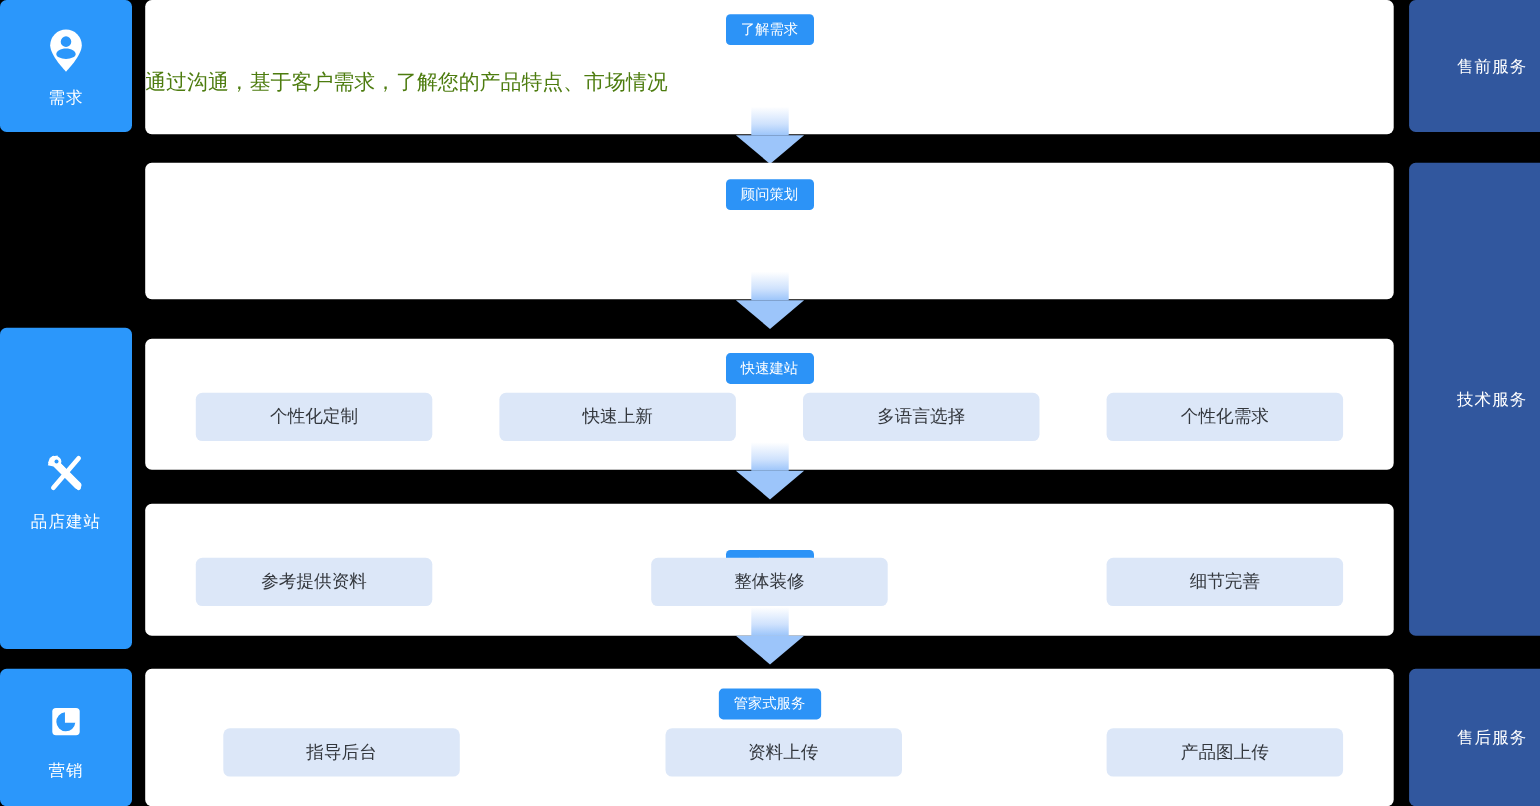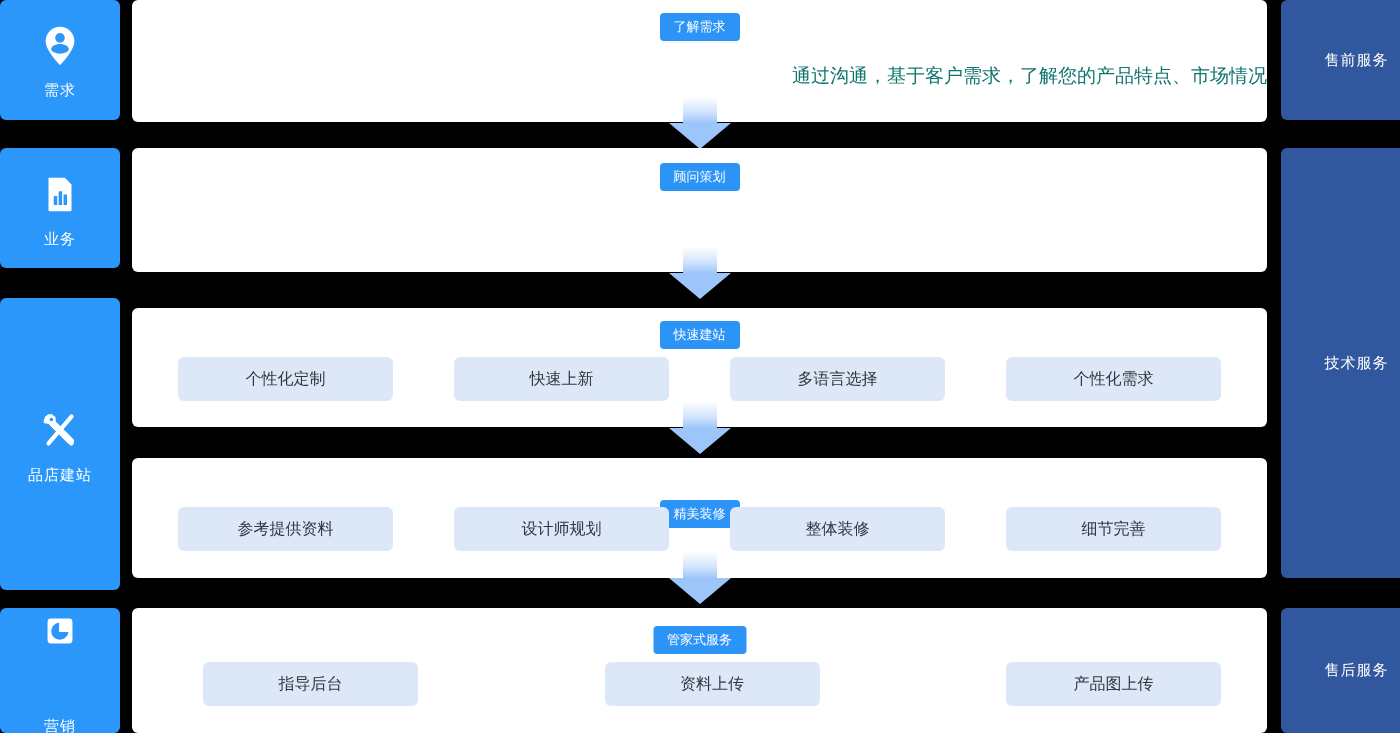--- a/index.html
+++ b/index.html
@@ -34,21 +34,21 @@
   }
   .badge{
     position:absolute;left:50%;transform:translateX(-50%);
     background:#2C93F7;color:#fff;
     font-size:13px;line-height:1;
     padding:7px 14px 8px;border-radius:4px;
     white-space:nowrap;
   }
   .desc{
     position:absolute;left:0;width:100%;
-    text-align:right;color:#0f766e;
+    text-align:left;color:#4d7c0f;
     font-size:19px;line-height:1;
     white-space:nowrap;
   }
   .tagrow{
     position:absolute;left:46px;right:46px;
     display:flex;justify-content:space-between;
   }
   .tag{
     width:215px;height:44px;
     background:#DCE7F8;border-radius:6px;
@@ -83,31 +83,20 @@
     <span class="ic">
       <svg viewBox="0 0 48 48" width="46" height="46">
         <path fill="#ffffff" d="M24 4a15 15 0 0 0-15 15c0 10 15 25 15 25s15-15 15-25A15 15 0 0 0 24 4z"></path>
         <circle cx="24" cy="15.5" r="5" fill="#2B97FB"></circle>
         <path fill="#2B97FB" d="M24 22c-5.2 0-9.2 2.6-9.2 5.4 0 1.1 1 2.1 2.3 2.9A14.7 14.7 0 0 0 24 32a14.7 14.7 0 0 0 6.9-1.7c1.3-.8 2.3-1.8 2.3-2.9C33.2 24.6 29.2 22 24 22z"></path>
       </svg>
     </span>
     <span class="lbl">需求</span>
   </div>
 
-  <div class="lcard" style="top:148px;height:120px;">
-    <span class="ic">
-      <svg viewBox="0 0 48 48" width="46" height="46">
-        <path fill="#ffffff" d="M12 7h17l7 7v27a1 1 0 0 1-1 1H13a1 1 0 0 1-1-1V8a1 1 0 0 1 0-1z"></path>
-        <rect x="17.5" y="26" width="3.6" height="9.5" rx="0.6" fill="#2B97FB"></rect>
-        <rect x="22.6" y="21" width="3.6" height="14.5" rx="0.6" fill="#2B97FB"></rect>
-        <rect x="27.7" y="24.5" width="3.6" height="11" rx="0.6" fill="#2B97FB"></rect>
-      </svg>
-    </span>
-    <span class="lbl">业务</span>
-  </div>
 
   <div class="lcard" style="top:298px;height:292px;">
     <span class="ic">
       <svg viewBox="0 0 48 48" width="46" height="46">
         <path fill="#ffffff" d="M10.5 8.5l5.5-1.2 1.2 5.5 19 19 1.8 1.8a3.6 3.6 0 0 1-5 5l-1.8-1.8-19-19-5.5-1.2z" transform="rotate(0 24 24)"></path>
         <path fill="#ffffff" d="M37.6 7.4l-6.1 6.1a4.9 4.9 0 0 0 0 0l-1.9 2 3.4 3.4 2-1.9 6.1-6.1z" opacity="0"></path>
         <path fill="#ffffff" d="M39.2 8.9L26.6 21.5l-3.4-3.4L35.8 5.5a6.8 6.8 0 0 1 3.4 3.4z" opacity="0"></path>
         <g fill="#ffffff">
           <path d="M8.7 9.6l5.2-2 2.4 5 20.1 20.1a3.2 3.2 0 1 1-4.5 4.5L11.8 17.1l-5-2.4z"></path>
           <path d="M38.8 7.9l-4.4 4.4 2.2 2.2-4.4 4.4-4.3-4.3 4.4-4.4-2.2-2.2 4.4-4.4z" opacity="0"></path>
@@ -119,21 +108,21 @@
           <line x1="36" y1="10" x2="12" y2="38"></line>
         </g>
         <circle cx="15" cy="13" r="4.6" fill="#ffffff"></circle>
         <circle cx="15" cy="13" r="1.9" fill="#2B97FB"></circle>
         <path fill="#ffffff" d="M35.2 8.4l-5.6 5.6 3.6 3.6 5.6-5.6z" opacity="0"></path>
       </svg>
     </span>
     <span class="lbl">品店建站</span>
   </div>
 
-  <div class="lcard" style="top:608px;height:125px;justify-content:space-between;">
+  <div class="lcard" style="top:608px;height:125px;">
     <span class="ic">
       <svg viewBox="0 0 48 48" width="46" height="46">
         <rect x="11" y="11" width="26" height="26" rx="3.5" fill="#ffffff"></rect>
         <path fill="#2B97FB" d="M23 15.2a9 9 0 1 0 9.8 9.8H23z"></path>
         <path fill="#2B97FB" d="M25.5 15.3V22.5H32.7a7.4 7.4 0 0 0-7.2-7.2z" opacity="0"></path>
       </svg>
     </span>
     <span class="lbl">营销</span>
   </div>
 
@@ -175,21 +164,20 @@
   </div>
   <div class="arrow" style="top:402px;">
     <div class="stem"></div>
     <div class="head"></div>
   </div>
 
   <div class="panel" style="top:458px;height:120px;">
     <div class="badge" style="top:13px;margin-top:29px;">精美装修</div>
     <div class="tagrow" style="top:49px;">
       <div class="tag">参考提供资料</div>
-      <div class="tag">设计师规划</div>
       <div class="tag">整体装修</div>
       <div class="tag">细节完善</div>
     </div>
   </div>
   <div class="arrow" style="top:552px;">
     <div class="stem"></div>
     <div class="head"></div>
   </div>
 
   <div class="panel" style="top:608px;height:125px;text-align:center;">

